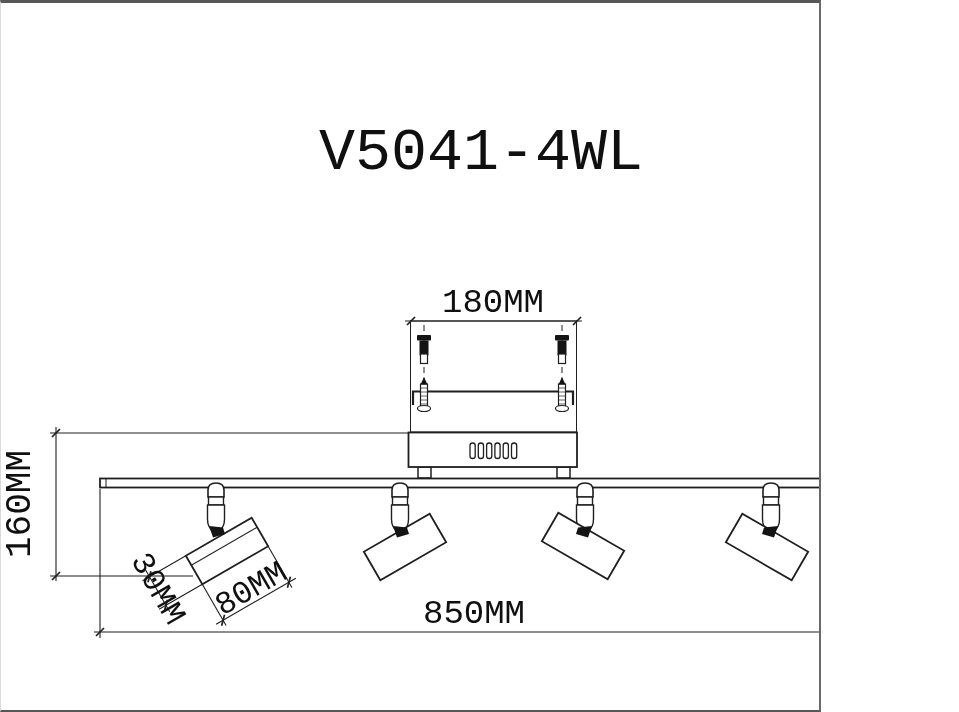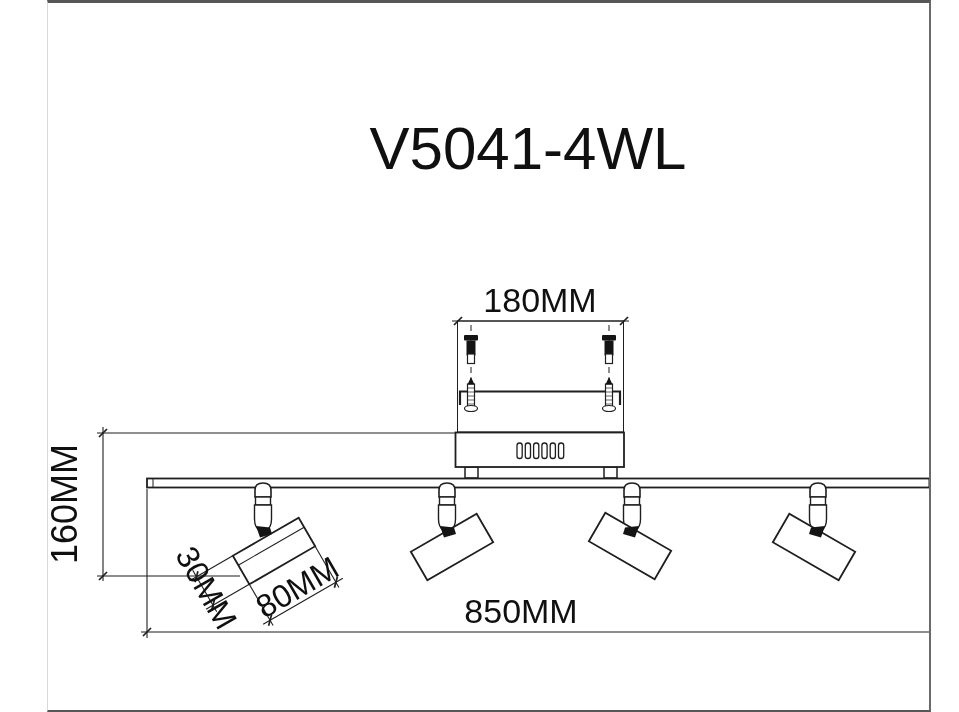--- a/index.html
+++ b/index.html
@@ -1,27 +1,26 @@
 <!DOCTYPE html>
 <html><head>
 <meta charset="utf-8">
 <style>
   html,body{margin:0;padding:0;background:#fff;}
   #canvas{
     position:relative;
-    width:884px;height:712px;
+    width:821px;height:712px;
     background:#ffffff;
     box-sizing:border-box;
     border-top:3px solid #575757;
     border-right:2px solid #6a6a6a;
     border-bottom:2px solid #575757;
     border-left:1px solid #d9d9d9;
     overflow:hidden;
-    font-family:Liberation Sans, sans-serif;
-    margin-left:47px;
+    font-family:Liberation Mono, monospace;
   }
   svg{position:absolute;left:0;top:0;}
   .ln{stroke:#1f1f1f;fill:none;stroke-width:1.8;}
   .lnw{stroke:#1f1f1f;fill:#ffffff;stroke-width:1.8;}
   .part{stroke:#1f1f1f;fill:#ffffff;stroke-width:1.5;}
   .thin{stroke:#1f1f1f;fill:none;stroke-width:1;}
   .dim{stroke:#1f1f1f;fill:none;stroke-width:1.1;}
   .tick{stroke:#1f1f1f;fill:none;stroke-width:1.7;}
   .dash{stroke:#1f1f1f;fill:none;stroke-width:1;stroke-dasharray:6 4.5;}
   .blk{fill:#141414;stroke:none;}

